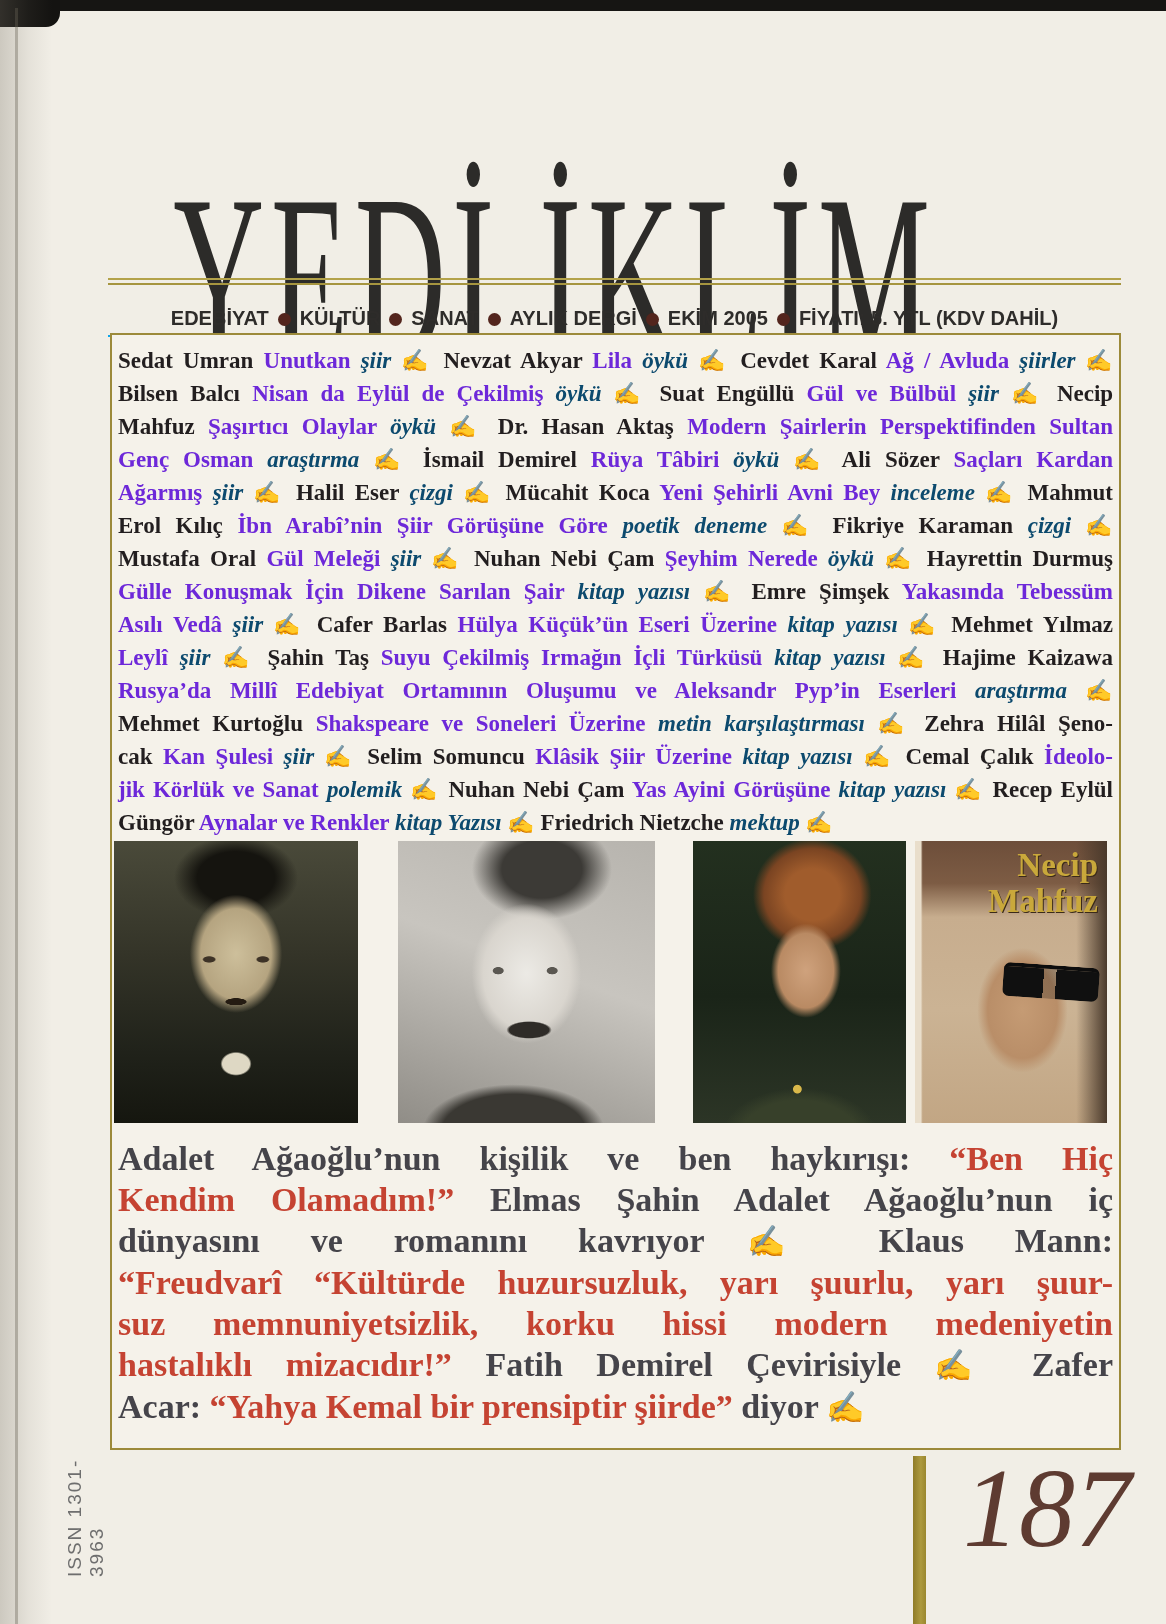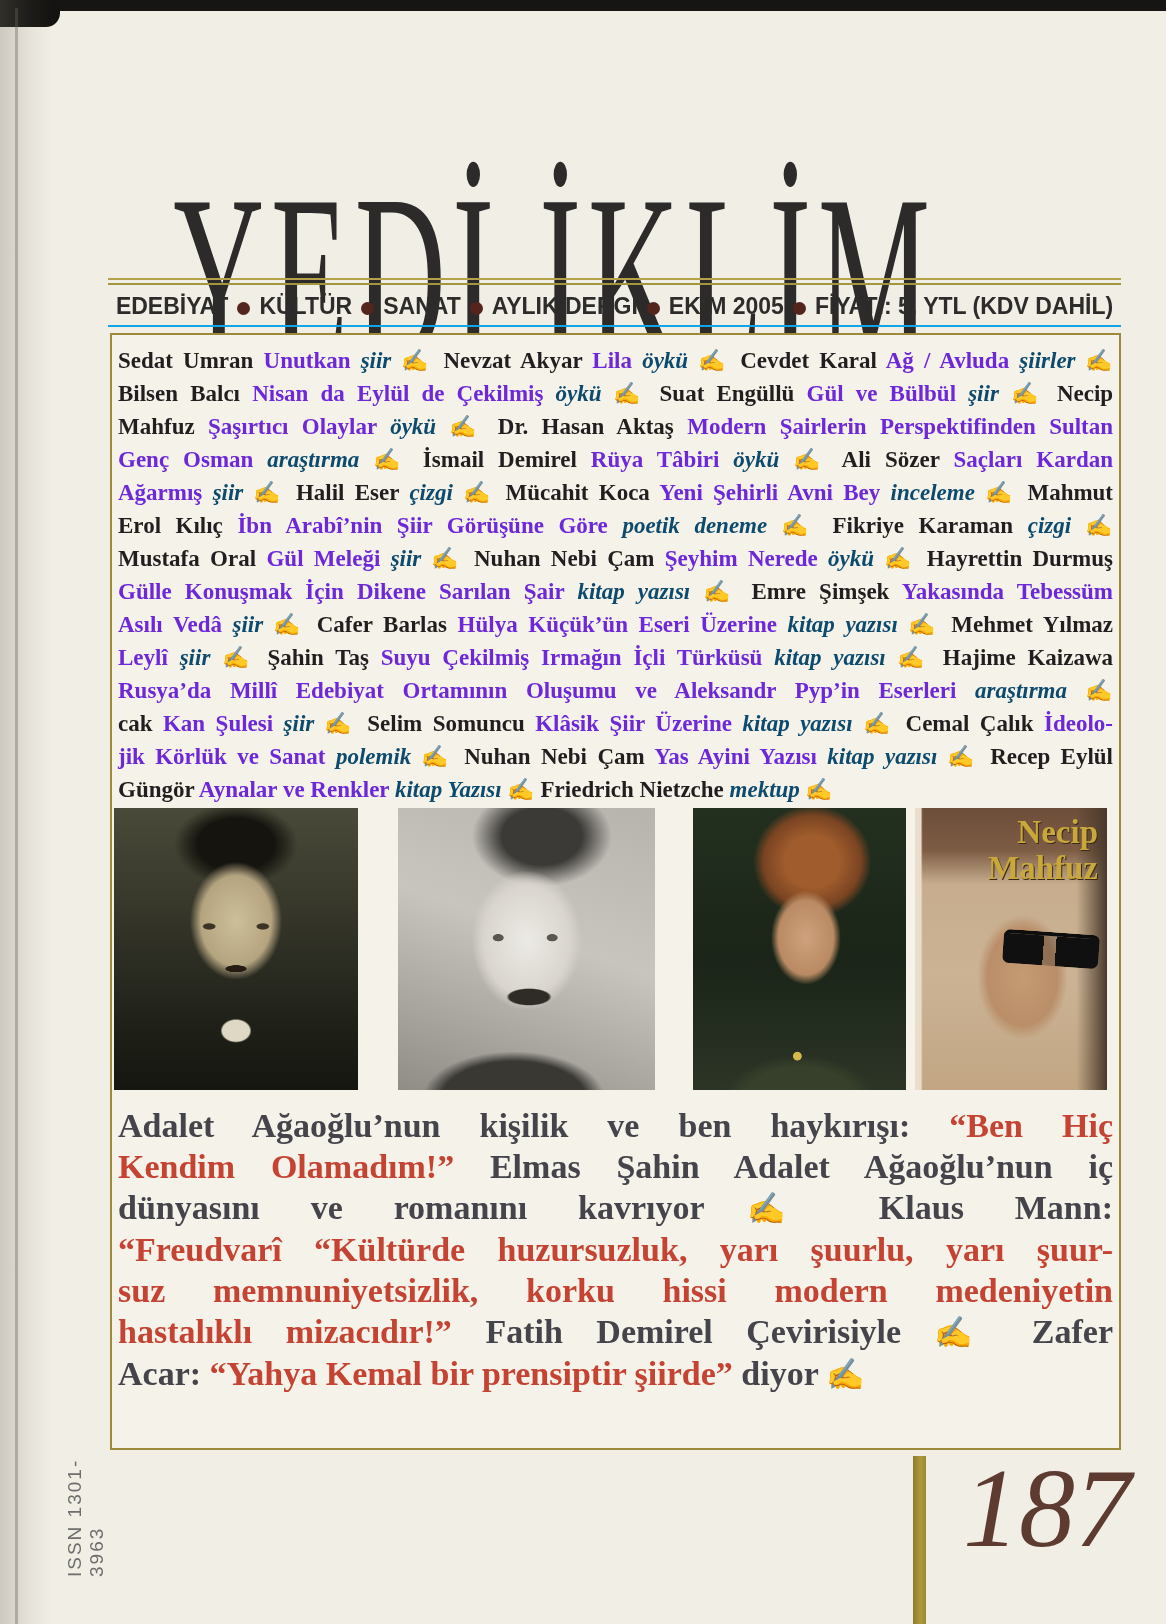--- a/index.html
+++ b/index.html
@@ -20,22 +20,22 @@
     position:absolute;top:128px;left:0;right:56px;text-align:center;
     font:400 150px "Liberation Serif",serif;line-height:150px;letter-spacing:8px;
     color:#2c2b29;white-space:nowrap;
     transform:scale(0.84,1.58);transform-origin:50% 80%;
   }
 
   
   .infobar{
     position:absolute;top:283px;left:108px;width:1013px;
     border-top:2px solid #a6953f;border-bottom:2px solid #0ea5e9;
-    padding:8px 0 5px 0;text-align:center;white-space:nowrap;
-    font-family:"Liberation Sans",sans-serif;font-weight:bold;font-size:23px;color:#2e2c2a;
+    padding:22px 0 5px 0;text-align:center;white-space:nowrap;
+    font-family:"Liberation Sans",sans-serif;font-weight:bold;font-size:20px;color:#2e2c2a;
   }
   .infobar::before{content:"";position:absolute;left:0;right:0;top:-7px;height:2px;background:#b3a24a;}
   .info-item{letter-spacing:0;}
   .bullet{display:inline-block;width:13px;height:13px;border-radius:50%;background:#53251d;margin:0 9px 0 9px;transform:translateY(1px);}
 
   
   .content-box{
     position:absolute;top:333px;left:110px;width:1011px;height:1117px;
     border:2px solid #9c8a3a;background:#f5f2ea;box-sizing:border-box;
     padding:6px 6px;
@@ -137,22 +137,23 @@
       <div class="contents-line"><span class="seg-name">Bilsen Balcı</span> <span class="seg-title">Nisan da Eylül de Çekilmiş</span> <span class="seg-genre">öykü</span> <span class="seg-icon">✍</span> <span class="seg-name">Suat Engüllü</span> <span class="seg-title">Gül ve Bülbül</span> <span class="seg-genre">şiir</span> <span class="seg-icon">✍</span> <span class="seg-name">Necip</span></div>
       <div class="contents-line"><span class="seg-name">Mahfuz</span> <span class="seg-title">Şaşırtıcı Olaylar</span> <span class="seg-genre">öykü</span> <span class="seg-icon">✍</span> <span class="seg-name">Dr. Hasan Aktaş</span> <span class="seg-title">Modern Şairlerin Perspektifinden Sultan</span></div>
       <div class="contents-line"><span class="seg-title">Genç Osman</span> <span class="seg-genre">araştırma</span> <span class="seg-icon">✍</span> <span class="seg-name">İsmail Demirel</span> <span class="seg-title">Rüya Tâbiri</span> <span class="seg-genre">öykü</span> <span class="seg-icon">✍</span> <span class="seg-name">Ali Sözer</span> <span class="seg-title">Saçları Kardan</span></div>
       <div class="contents-line"><span class="seg-title">Ağarmış</span> <span class="seg-genre">şiir</span> <span class="seg-icon">✍</span> <span class="seg-name">Halil Eser</span> <span class="seg-genre">çizgi</span> <span class="seg-icon">✍</span> <span class="seg-name">Mücahit Koca</span> <span class="seg-title">Yeni Şehirli Avni Bey</span> <span class="seg-genre">inceleme</span> <span class="seg-icon">✍</span> <span class="seg-name">Mahmut</span></div>
       <div class="contents-line"><span class="seg-name">Erol Kılıç</span> <span class="seg-title">İbn Arabî’nin Şiir Görüşüne Göre</span> <span class="seg-genre">poetik deneme</span> <span class="seg-icon">✍</span> <span class="seg-name">Fikriye Karaman</span> <span class="seg-genre">çizgi</span> <span class="seg-icon">✍</span></div>
       <div class="contents-line"><span class="seg-name">Mustafa Oral</span> <span class="seg-title">Gül Meleği</span> <span class="seg-genre">şiir</span> <span class="seg-icon">✍</span> <span class="seg-name">Nuhan Nebi Çam</span> <span class="seg-title">Şeyhim Nerede</span> <span class="seg-genre">öykü</span> <span class="seg-icon">✍</span> <span class="seg-name">Hayrettin Durmuş</span></div>
       <div class="contents-line"><span class="seg-title">Gülle Konuşmak İçin Dikene Sarılan Şair</span> <span class="seg-genre">kitap yazısı</span> <span class="seg-icon">✍</span> <span class="seg-name">Emre Şimşek</span> <span class="seg-title">Yakasında Tebessüm</span></div>
       <div class="contents-line"><span class="seg-title">Asılı Vedâ</span> <span class="seg-genre">şiir</span> <span class="seg-icon">✍</span> <span class="seg-name">Cafer Barlas</span> <span class="seg-title">Hülya Küçük’ün Eseri Üzerine</span> <span class="seg-genre">kitap yazısı</span> <span class="seg-icon">✍</span> <span class="seg-name">Mehmet Yılmaz</span></div>
       <div class="contents-line"><span class="seg-title">Leylî</span> <span class="seg-genre">şiir</span> <span class="seg-icon">✍</span> <span class="seg-name">Şahin Taş</span> <span class="seg-title">Suyu Çekilmiş Irmağın İçli Türküsü</span> <span class="seg-genre">kitap yazısı</span> <span class="seg-icon">✍</span> <span class="seg-name">Hajime Kaizawa</span></div>
       <div class="contents-line"><span class="seg-title">Rusya’da Millî Edebiyat Ortamının Oluşumu ve Aleksandr Pyp’in Eserleri</span> <span class="seg-genre">araştırma</span> <span class="seg-icon">✍</span></div>
+      <div class="contents-line"><span class="seg-name">Mehmet Kurtoğlu</span> <span class="seg-title">Shakspeare ve Soneleri Üzerine</span> <span class="seg-genre">metin karşılaştırması</span> <span class="seg-icon">✍</span> <span class="seg-name">Zehra Hilâl Şeno-</span></div>
       <div class="contents-line"><span class="seg-name">cak</span> <span class="seg-title">Kan Şulesi</span> <span class="seg-genre">şiir</span> <span class="seg-icon">✍</span> <span class="seg-name">Selim Somuncu</span> <span class="seg-title">Klâsik Şiir Üzerine</span> <span class="seg-genre">kitap yazısı</span> <span class="seg-icon">✍</span> <span class="seg-name">Cemal Çalık</span> <span class="seg-title">İdeolo-</span></div>
-      <div class="contents-line"><span class="seg-title">jik Körlük ve Sanat</span> <span class="seg-genre">polemik</span> <span class="seg-icon">✍</span> <span class="seg-name">Nuhan Nebi Çam</span> <span class="seg-title">Yas Ayini Yazısı</span> <span class="seg-genre">kitap yazısı</span> <span class="seg-icon">✍</span> <span class="seg-name">Recep Eylül</span></div>
+      <div class="contents-line"><span class="seg-title">jik Körlük ve Sanat</span> <span class="seg-genre">polemik</span> <span class="seg-icon">✍</span> <span class="seg-name">Nuhan Nebi Çam</span> <span class="seg-title">Yas Ayini Görüşüne</span> <span class="seg-genre">kitap yazısı</span> <span class="seg-icon">✍</span> <span class="seg-name">Recep Eylül</span></div>
       <div class="contents-line line-last"><span class="seg-name">Güngör</span> <span class="seg-title">Aynalar ve Renkler</span> <span class="seg-genre">kitap Yazısı</span> <span class="seg-icon">✍</span> <span class="seg-name">Friedrich Nietzche</span> <span class="seg-genre">mektup</span> <span class="seg-icon">✍</span></div>
     </div>
 
   <div class="photos-row">
     <div class="photo photo1"></div>
     <div class="photo photo2"></div>
     <div class="photo photo3"></div>
     <div class="photo photo4">
       <div class="book-title">
         <div>Necip</div>

